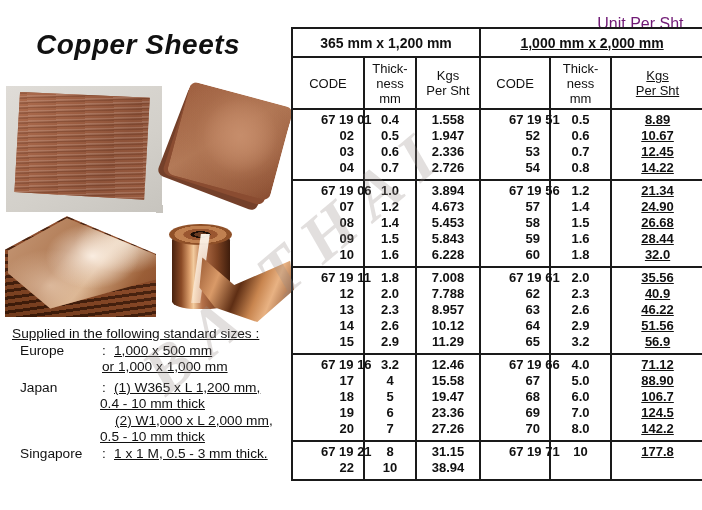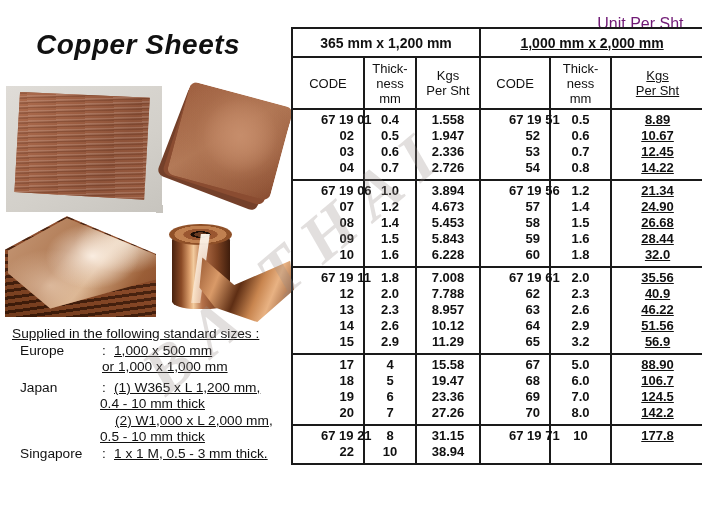--- a/index.html
+++ b/index.html
@@ -293,20 +293,28 @@
             <td class="code">15</td>
             <td class="thick">2.9</td>
             <td class="kgs">11.29</td>
             <td class="code">65</td>
             <td class="thick">3.2</td>
             <td class="kgs">56.9</td>
           </tr>
         </tbody>
         <tbody>
           <tr>
+            <td class="code">67 19 16</td>
+            <td class="thick">3.2</td>
+            <td class="kgs">12.46</td>
+            <td class="code">67 19 66</td>
+            <td class="thick">4.0</td>
+            <td class="kgs">71.12</td>
+          </tr>
+          <tr>
             <td class="code">17</td>
             <td class="thick">4</td>
             <td class="kgs">15.58</td>
             <td class="code">67</td>
             <td class="thick">5.0</td>
             <td class="kgs">88.90</td>
           </tr>
           <tr>
             <td class="code">18</td>
             <td class="thick">5</td>

